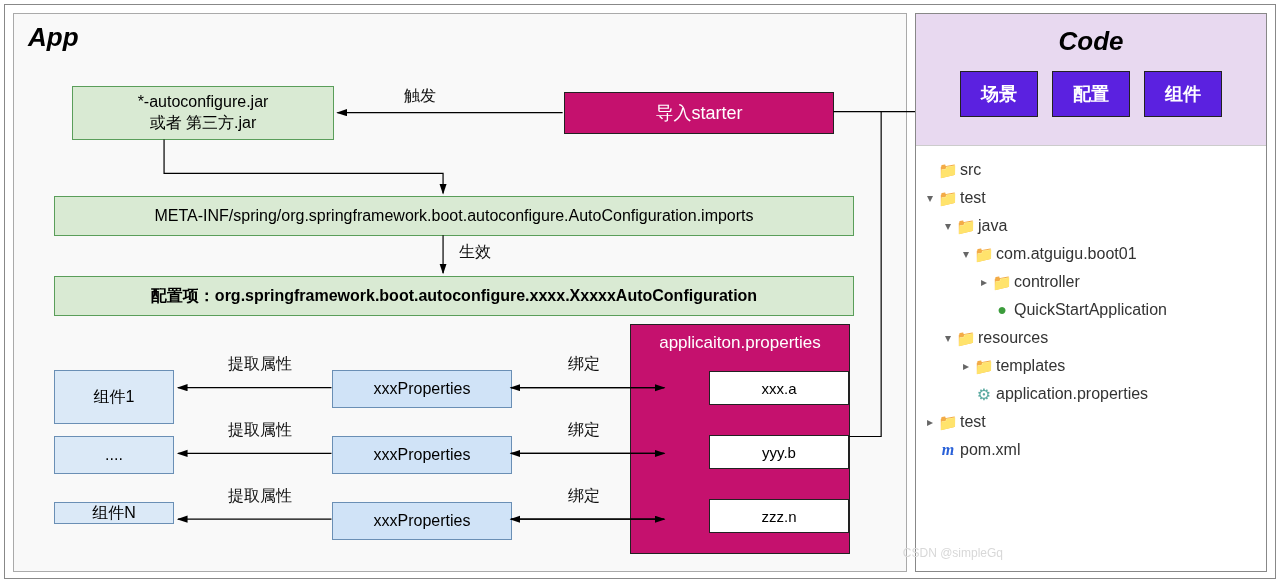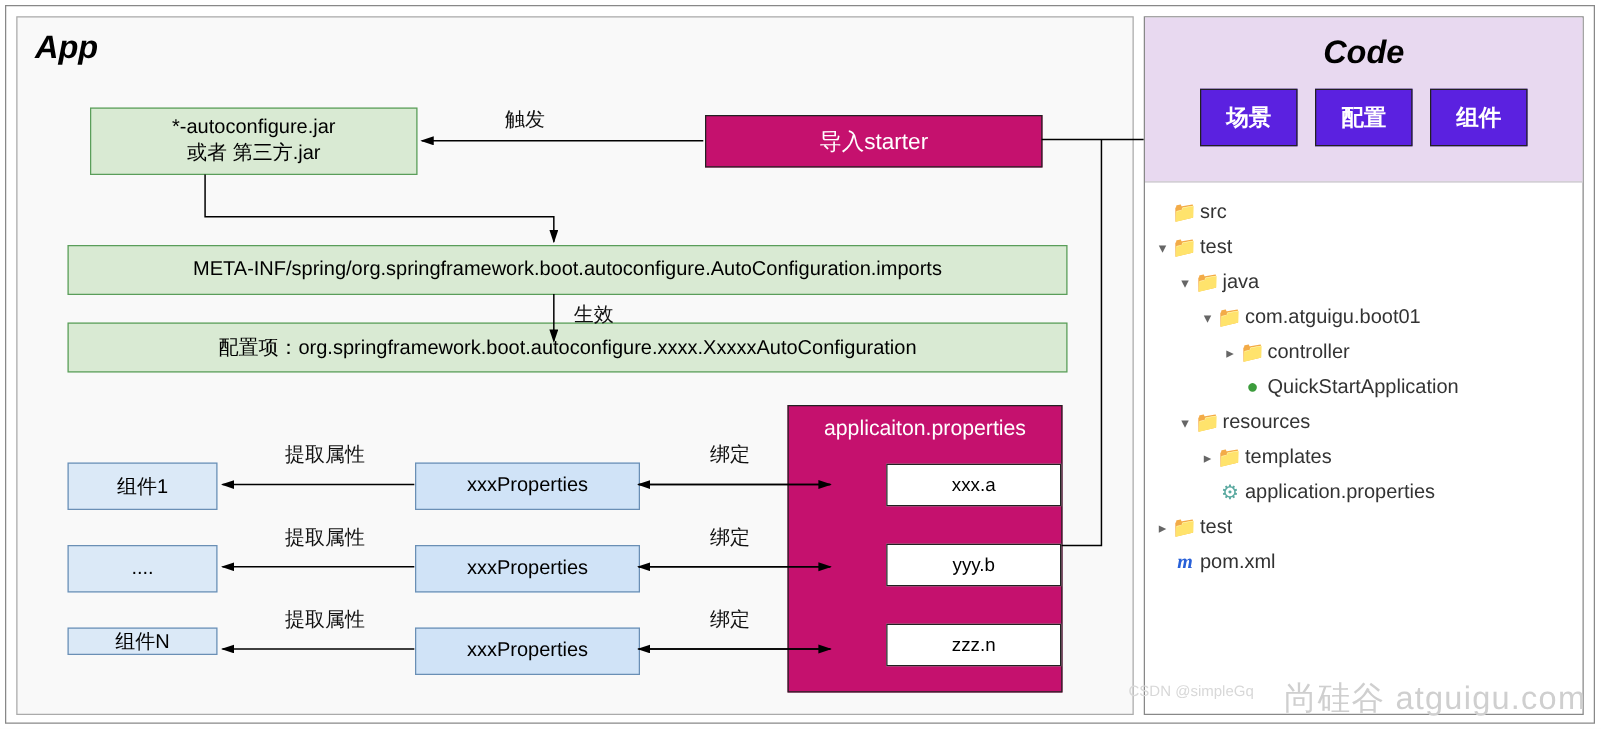--- a/index.html
+++ b/index.html
@@ -177,25 +177,25 @@
 
     <div class="box-green" style="left:40px; top:182px; width:800px; height:40px;">
       <span>META-INF/spring/org.springframework.boot.autoconfigure.AutoConfiguration.imports</span>
     </div>
 
     <div class="box-green" style="left:58px; top:72px; width:262px; height:54px; line-height:1.3;">
       <div>*-autoconfigure.jar</div>
       <div>或者  第三方.jar</div>
     </div>
 
-    <div class="box-green" style="left:40px; top:244px; width:800px; height:40px;">
+    <div class="box-green" style="left:40px; top:262px; width:800px; height:40px;font-weight:bold;">
       <span>配置项：org.springframework.boot.autoconfigure.xxxx.XxxxxAutoConfiguration</span>
     </div>
 
-    <div class="box-lblue" style="left:40px; top:356px; width:120px; height:38px;">
+    <div class="box-lblue" style="left:40px; top:356px; width:120px; height:54px;">
       <span>组件1</span>
     </div>
     <div class="box-lblue" style="left:40px; top:422px; width:120px; height:38px;">
       <span>....</span>
     </div>
     <div class="box-lblue" style="left:40px; top:488px; width:120px; height:22px;">
       <span>组件N</span>
     </div>
 
     <div class="box-blue" style="left:318px; top:356px; width:180px; height:38px;">
@@ -340,15 +340,14 @@
         <span>test</span>
       </div>
       <div class="tree-row" style="padding-left:0;">
         <span class="chev"></span>
           <span class="icon file-blue">m</span>
         <span>pom.xml</span>
       </div>
     </div>
   </div>
 
-  <div class="watermark1">尚硅谷 atguigu.com</div>
   <div class="watermark2">CSDN @simpleGq</div>
 </div>
 
 </body></html>

